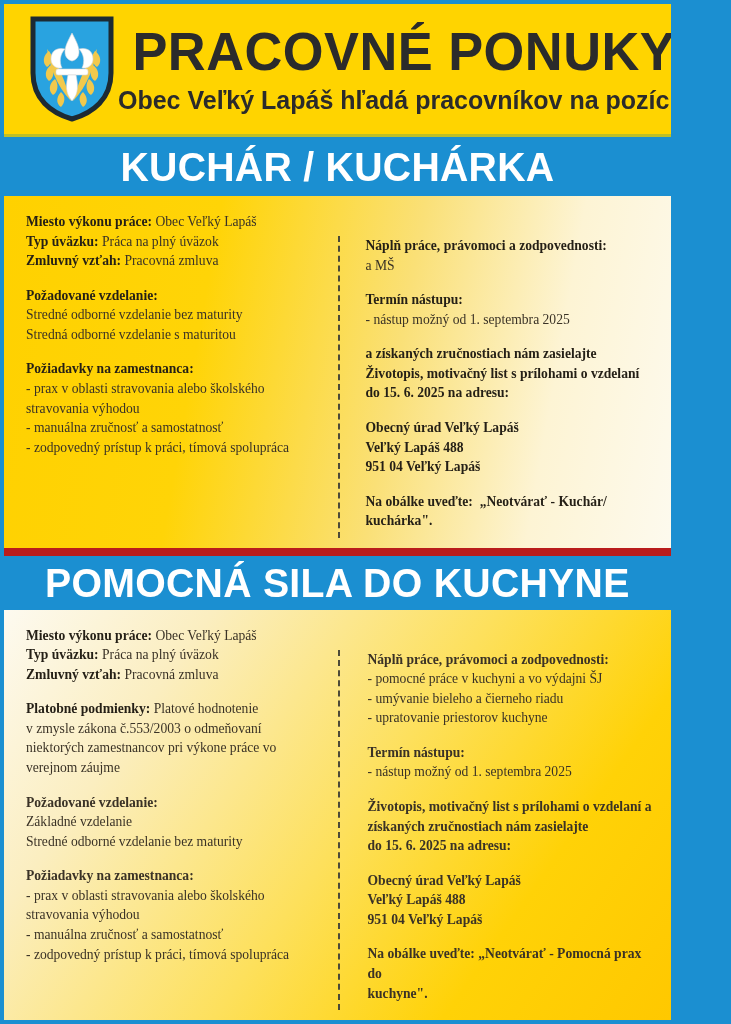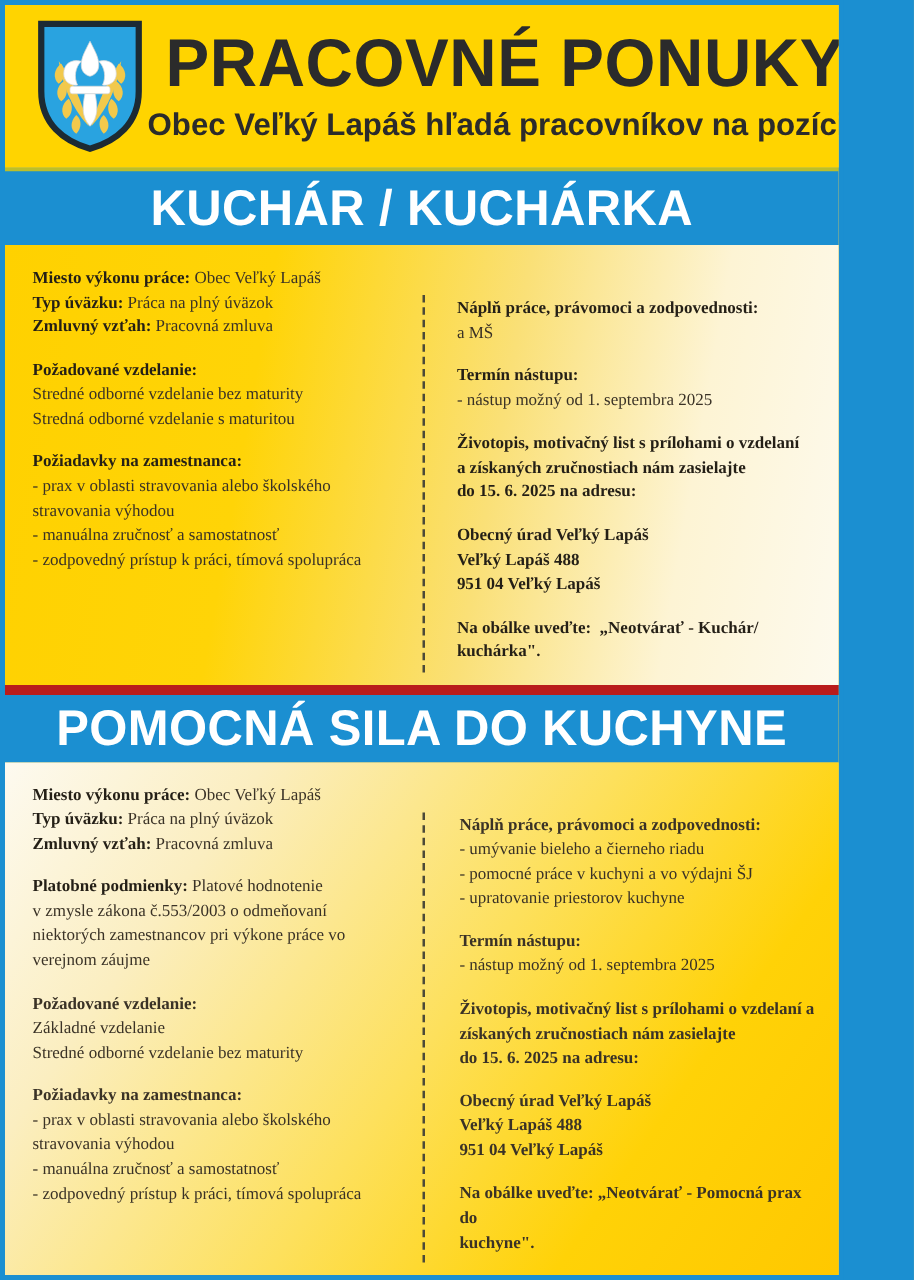--- a/index.html
+++ b/index.html
@@ -179,22 +179,22 @@
       <div class="col right">
         <div class="blk">
           <div class="ln hdr">Náplň práce, právomoci a zodpovednosti:</div>
           <div class="ln">a MŠ</div>
         </div>
         <div class="blk">
           <div class="ln hdr">Termín nástupu:</div>
           <div class="ln">- nástup možný od 1. septembra 2025</div>
         </div>
         <div class="blk">
+          <div class="ln b">a získaných zručnostiach nám zasielajte</div>
           <div class="ln b">Životopis, motivačný list s prílohami o vzdelaní</div>
-          <div class="ln b">a získaných zručnostiach nám zasielajte</div>
           <div class="ln b">do 15. 6. 2025 na adresu:</div>
         </div>
         <div class="blk">
           <div class="ln b">Obecný úrad Veľký Lapáš</div>
           <div class="ln b">Veľký Lapáš 488</div>
           <div class="ln b">951 04 Veľký Lapáš</div>
         </div>
         <div class="blk">
           <div class="ln b">Na obálke uveďte:  „Neotvárať - Kuchár/</div>
           <div class="ln b">kuchárka".</div>
@@ -229,22 +229,22 @@
           <div class="ln">- prax v oblasti stravovania alebo školského</div>
           <div class="ln">stravovania výhodou</div>
           <div class="ln">- manuálna zručnosť a samostatnosť</div>
           <div class="ln">- zodpovedný prístup k práci, tímová spolupráca</div>
         </div>
       </div>
 
       <div class="col right">
         <div class="blk">
           <div class="ln hdr">Náplň práce, právomoci a zodpovednosti:</div>
+          <div class="ln">- pomocné práce v kuchyni a vo výdajni ŠJ</div>
           <div class="ln">- umývanie bieleho a čierneho riadu</div>
-          <div class="ln">- pomocné práce v kuchyni a vo výdajni ŠJ</div>
           <div class="ln">- upratovanie priestorov kuchyne</div>
         </div>
         <div class="blk">
           <div class="ln hdr">Termín nástupu:</div>
           <div class="ln">- nástup možný od 1. septembra 2025</div>
         </div>
         <div class="blk">
           <div class="ln b">Životopis, motivačný list s prílohami o vzdelaní a</div>
           <div class="ln b">získaných zručnostiach nám zasielajte</div>
           <div class="ln b">do 15. 6. 2025 na adresu:</div>

